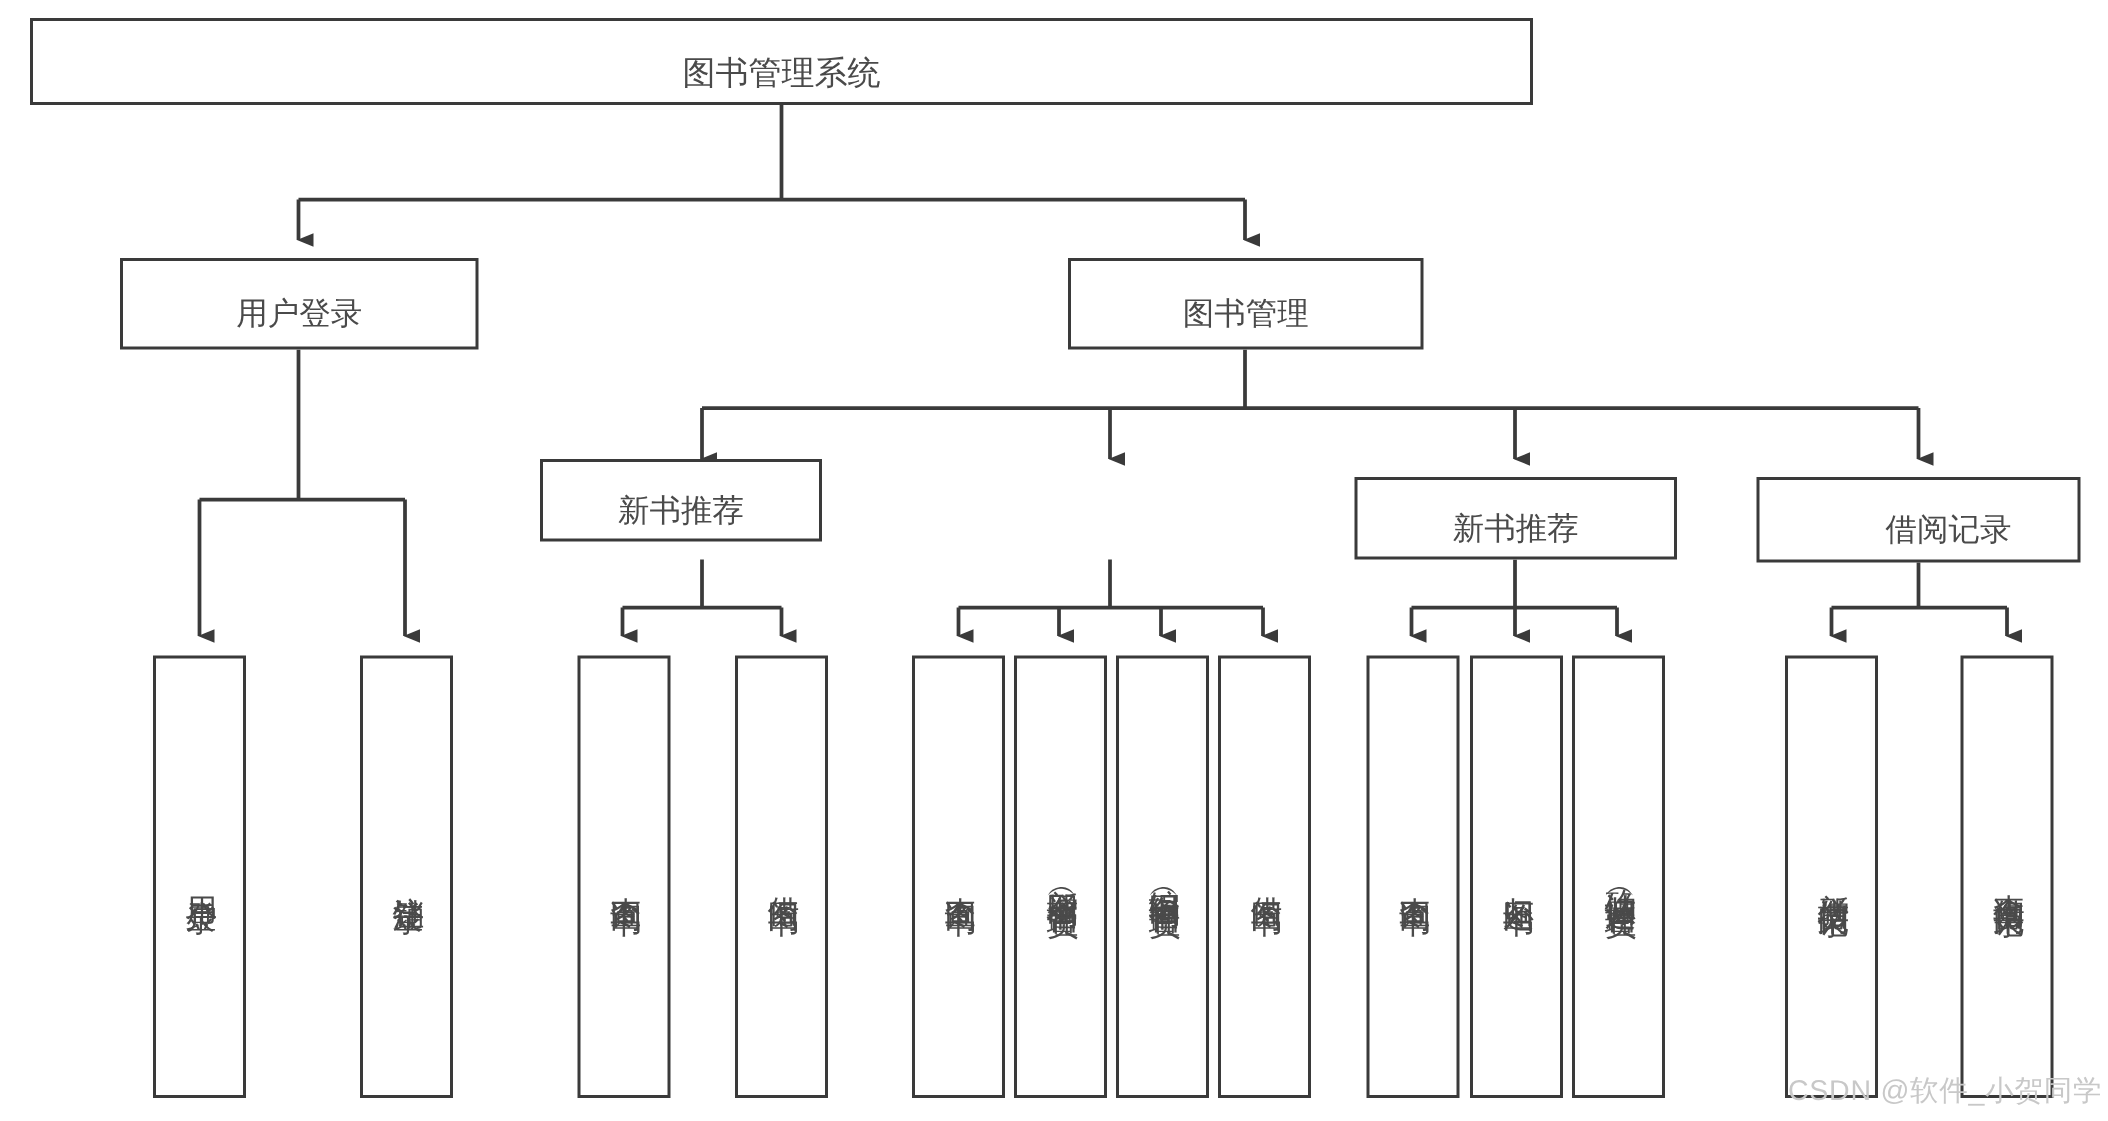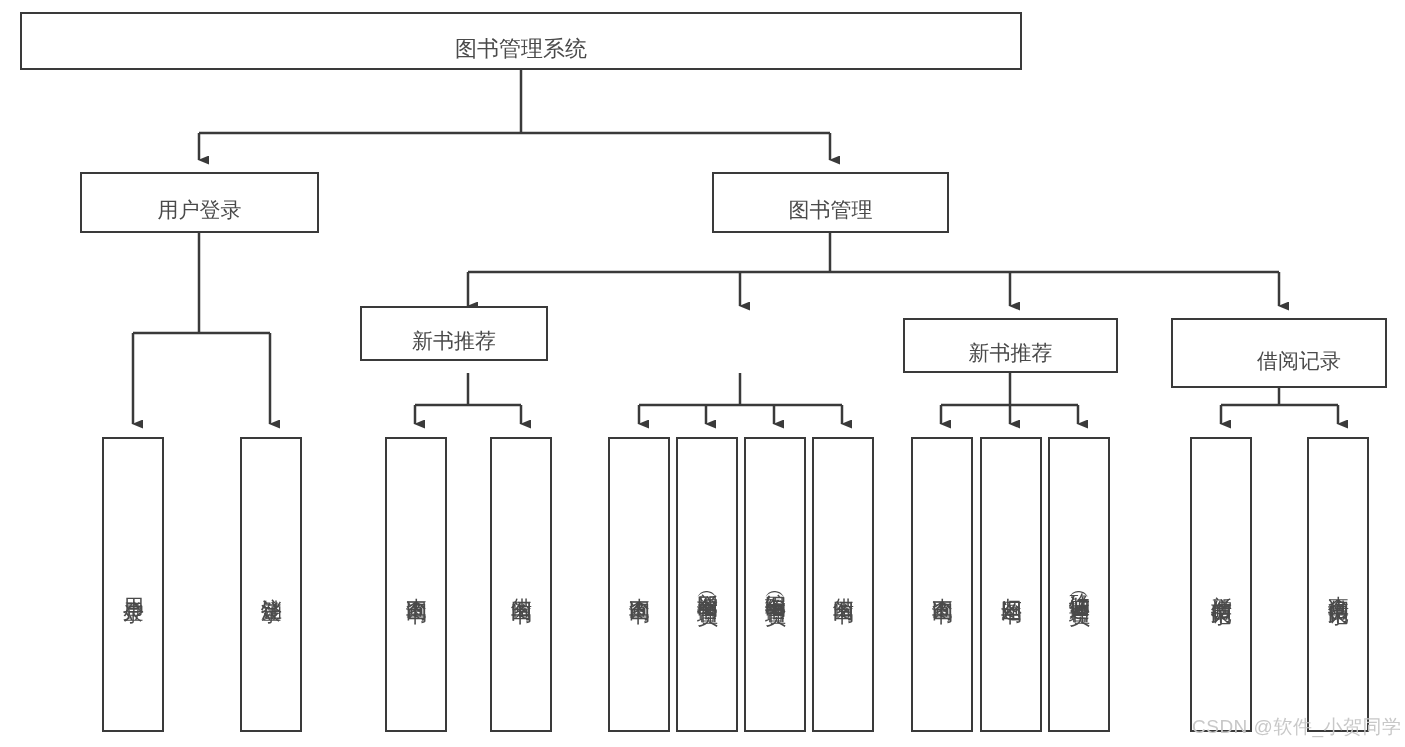--- a/index.html
+++ b/index.html
@@ -133,21 +133,21 @@
   <div class="node horizontal" style="left:712px; top:172px; width:237px; height:61px;justify-content:center;">
     <span class="node-label">图书管理</span>
   </div>
 
   <div class="node horizontal" style="left:360px; top:306px; width:188px; height:55px;">
     <span class="node-label">新书推荐</span>
   </div>
   <div class="node horizontal" style="left:903px; top:318px; width:215px; height:55px;">
     <span class="node-label">新书推荐</span>
   </div>
-  <div class="node horizontal" style="left:1171px; top:318px; width:216px; height:70px;padding-left:40px;">
+  <div class="node horizontal" style="left:1171px; top:318px; width:216px; height:57px;padding-left:40px;">
     <span class="node-label">借阅记录</span>
   </div>
 
   <div class="node vertical" style="left:102px; top:437px; width:62px; height:295px;">
     <span class="node-label">用户登录</span>
   </div>
   <div class="node vertical" style="left:240px; top:437px; width:62px; height:295px;">
     <span class="node-label">注销登录</span>
   </div>
 

